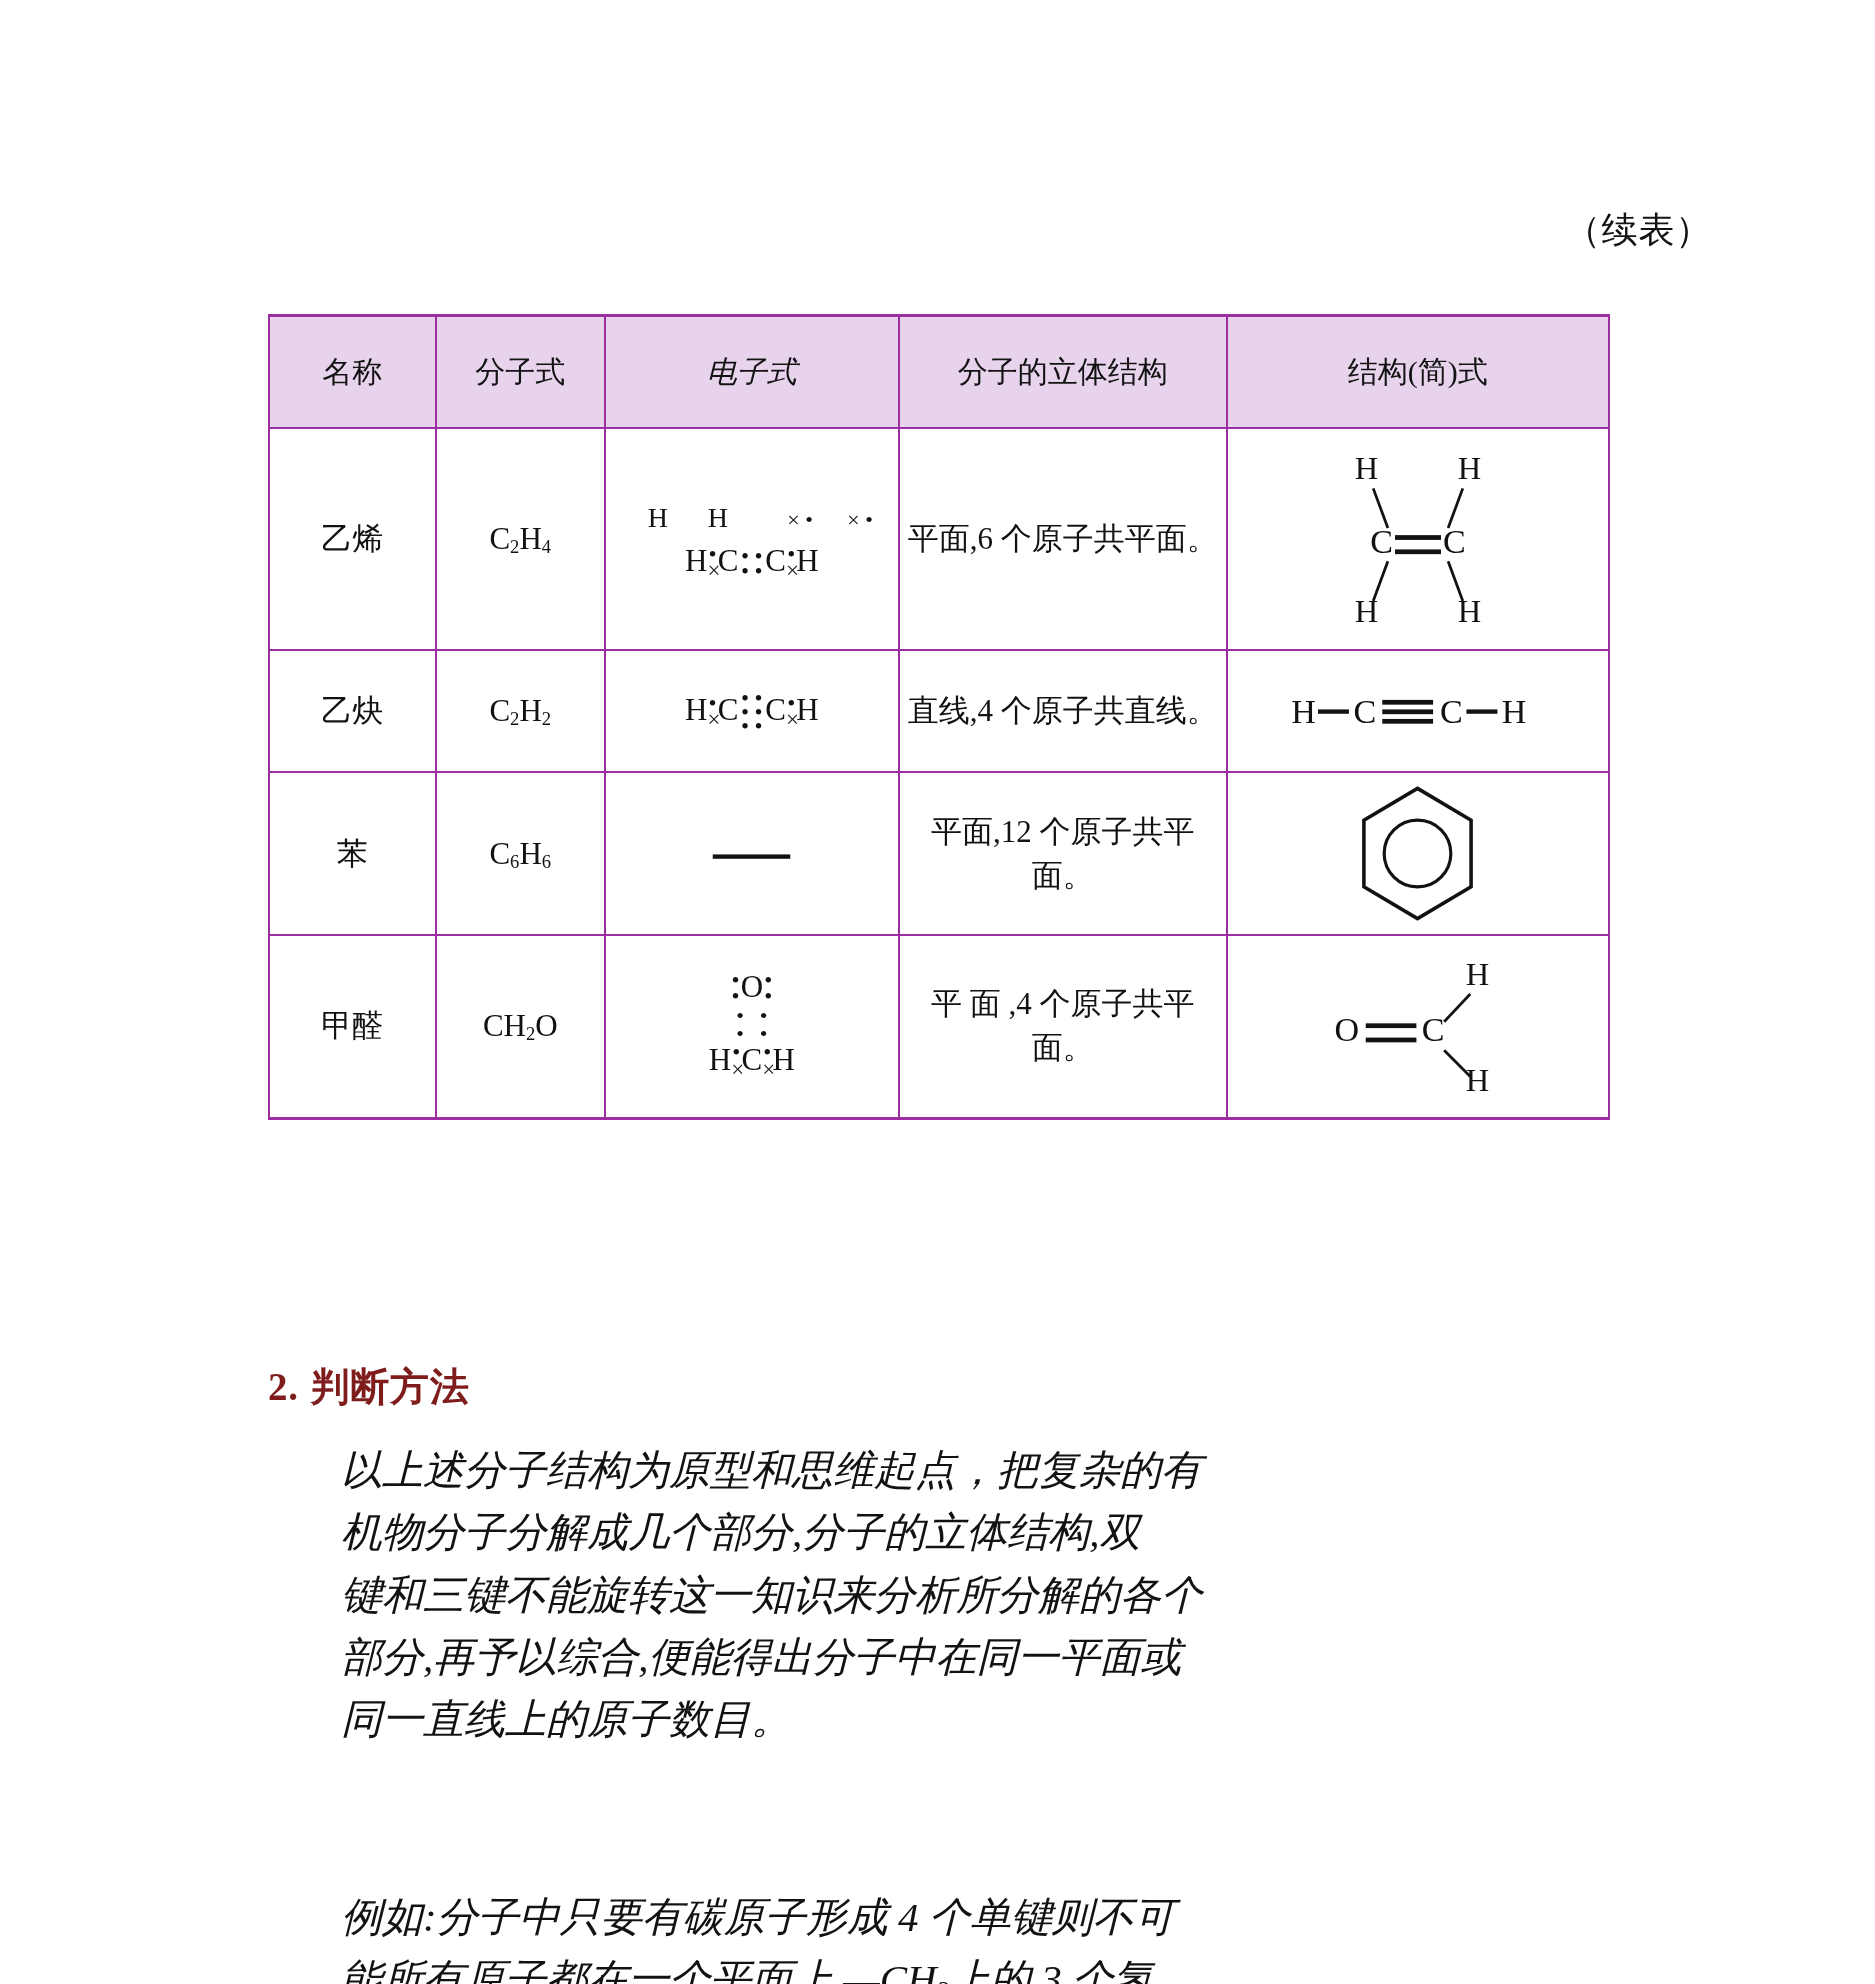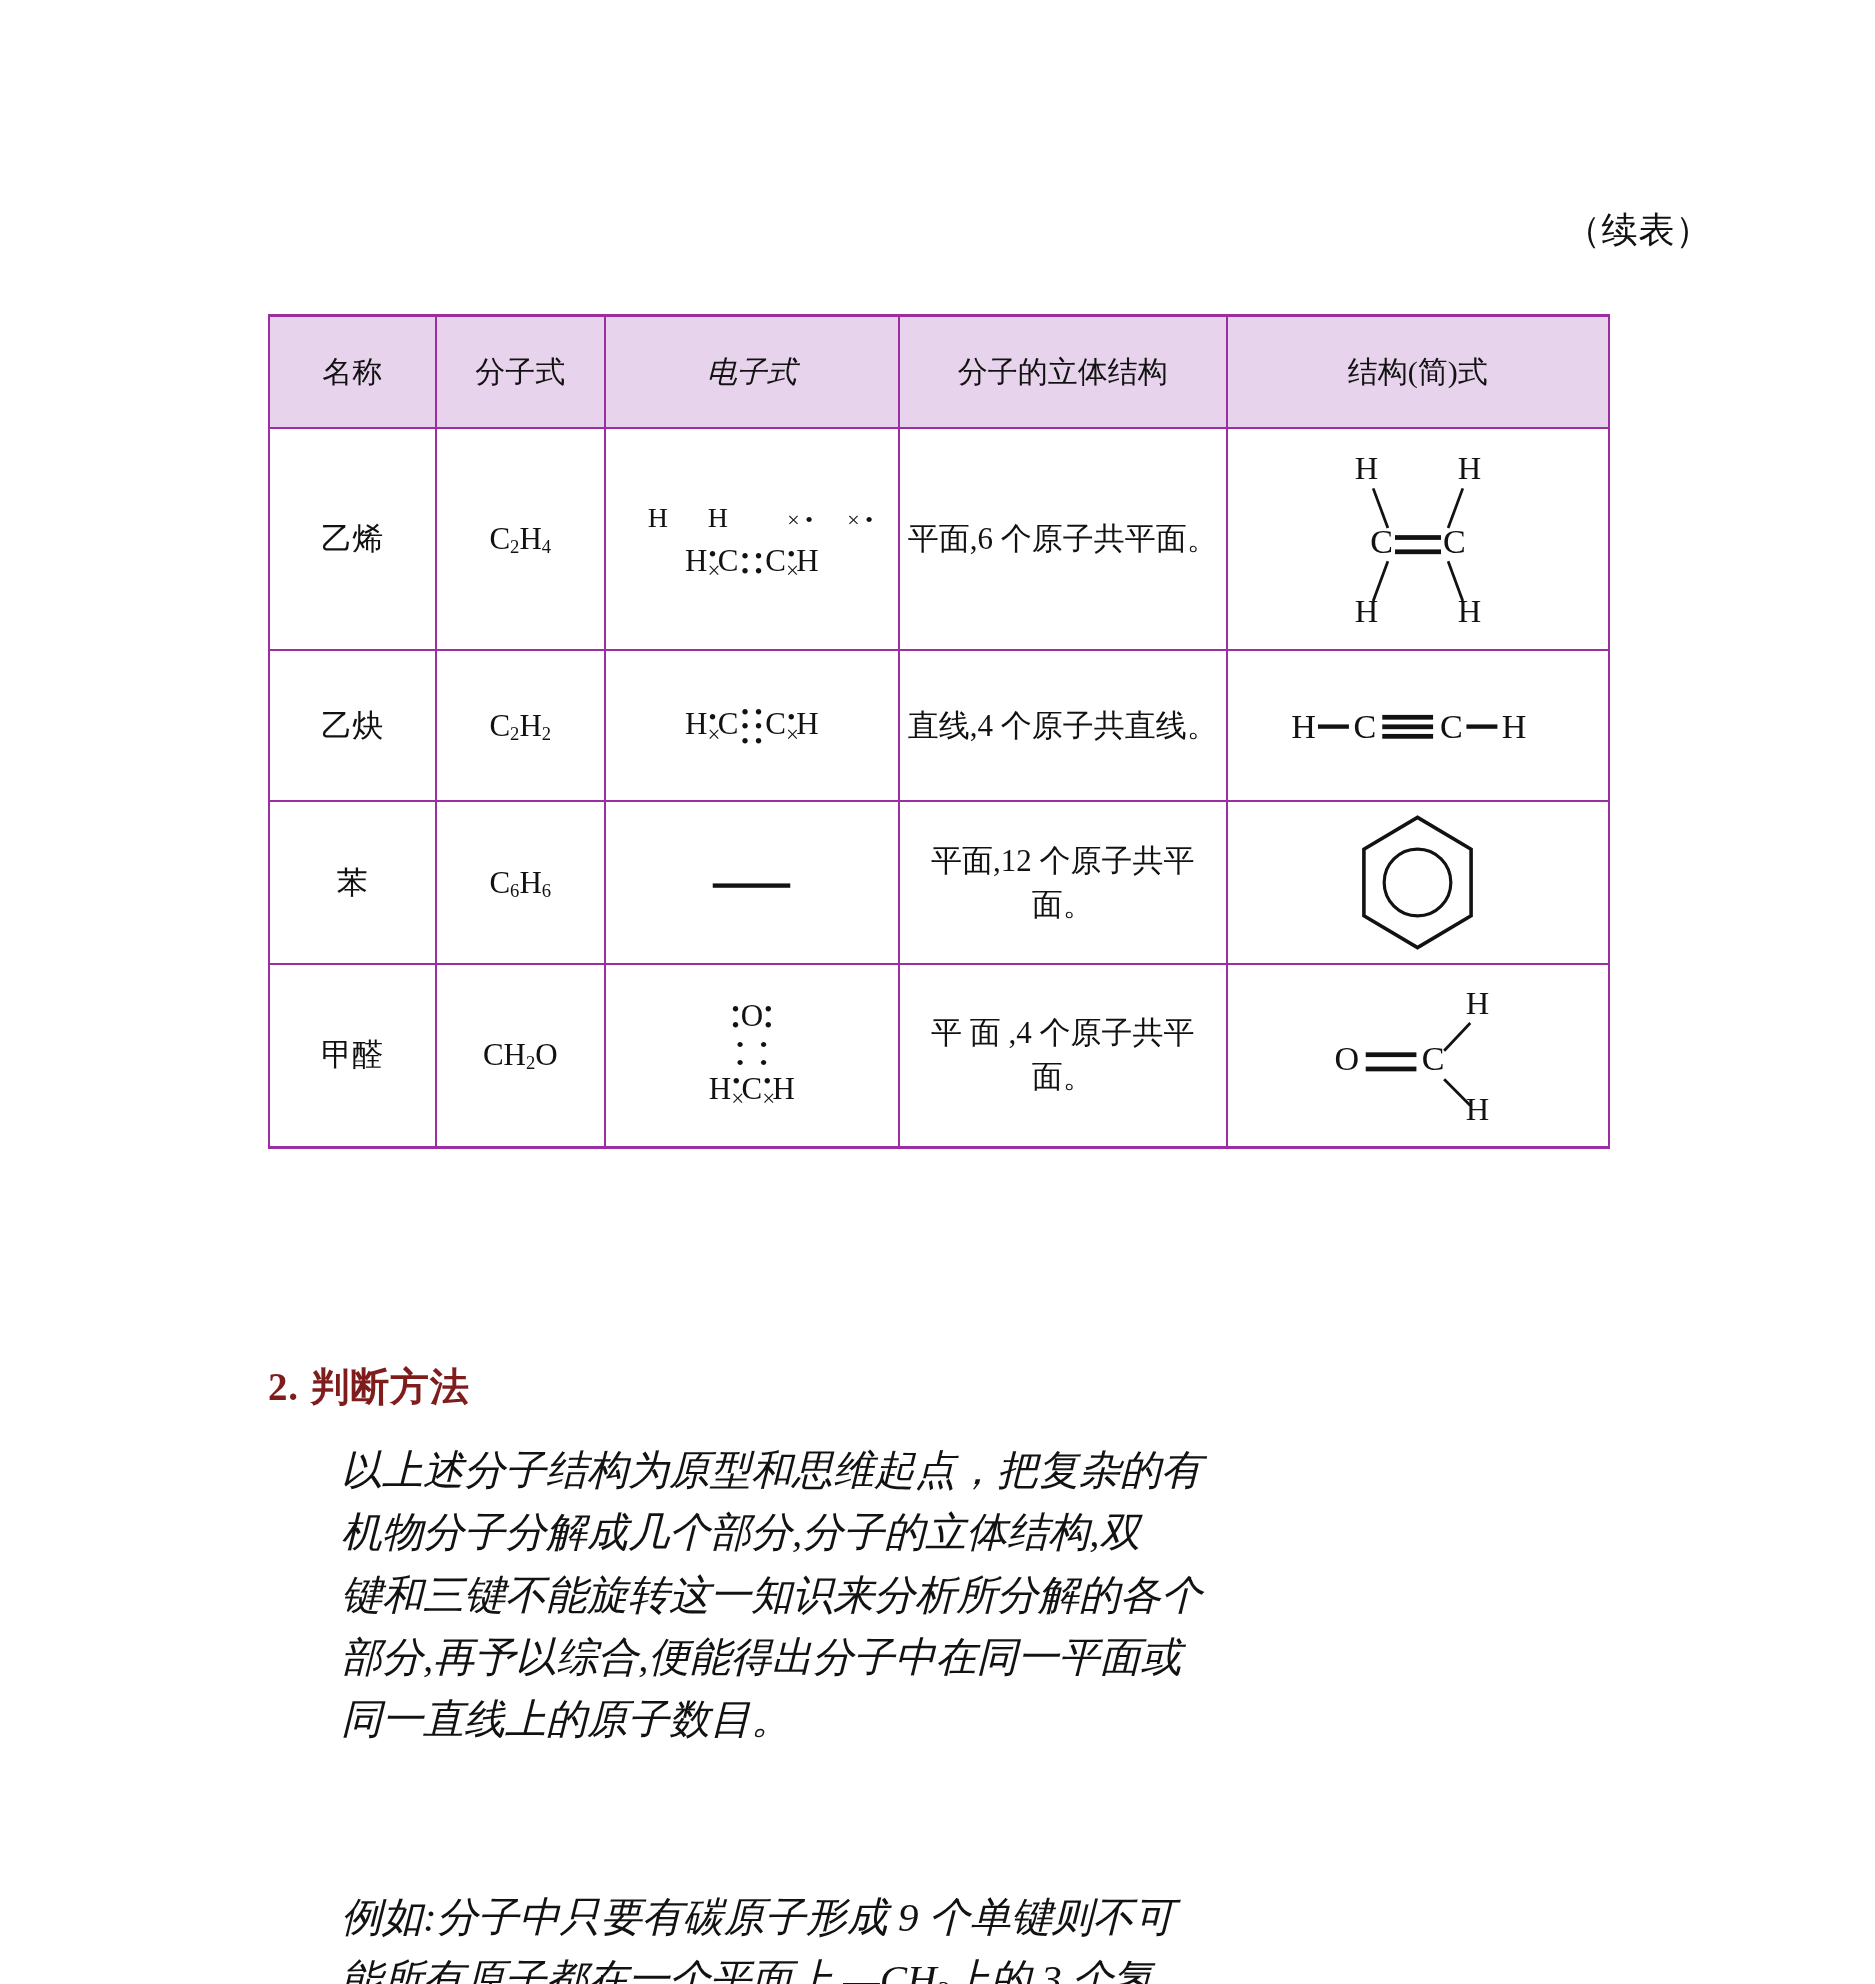--- a/index.html
+++ b/index.html
@@ -71,21 +71,21 @@
   .col-sf    { width: 28.8%; }
 
   .cell-geo {
     text-align: left;
     padding-left: 12px;
     padding-right: 8px;
     font-size: 30px;
     line-height: 1.45;
   }
   .row-tall { height: 222px; }
-  .row-mid  { height: 151px; }
+  .row-mid  { height: 122px; }
   .row-bz   { height: 163px; }
   .row-fa   { height: 183px; }
 
   sub { font-size: 0.60em; vertical-align: -0.24em; }
 
   
   .lewis {
     font-family: "Liberation Serif", "DejaVu Serif", serif;
     display: inline-block;
     line-height: 1;
@@ -279,20 +279,20 @@
   <div class="para" id="para1">
     <span class="ln">以上述分子结构为原型和思维起点，把复杂的有</span>
     <span class="ln">机物分子分解成几个部分,分子的立体结构,双</span>
     <span class="ln">键和三键不能旋转这一知识来分析所分解的各个</span>
     <span class="ln">部分,再予以综合,便能得出分子中在同一平面或</span>
     <span class="ln">同一直线上的原子数目。</span>
   </div>
 
   <div class="para" id="para2">
 
-    <span class="ln">例如:分子中只要有碳原子形成 9 个单键则不可</span>
+    <span class="ln">例如:分子中只要有碳原子形成 4 个单键则不可</span>
 
     <span class="ln"><span>能所有原子都在一个平面上,—CH</span><sub>3</sub><span>上的 3 个氢</span></span>
 
   </div>
 
 </div>
 
 
 </body></html>

